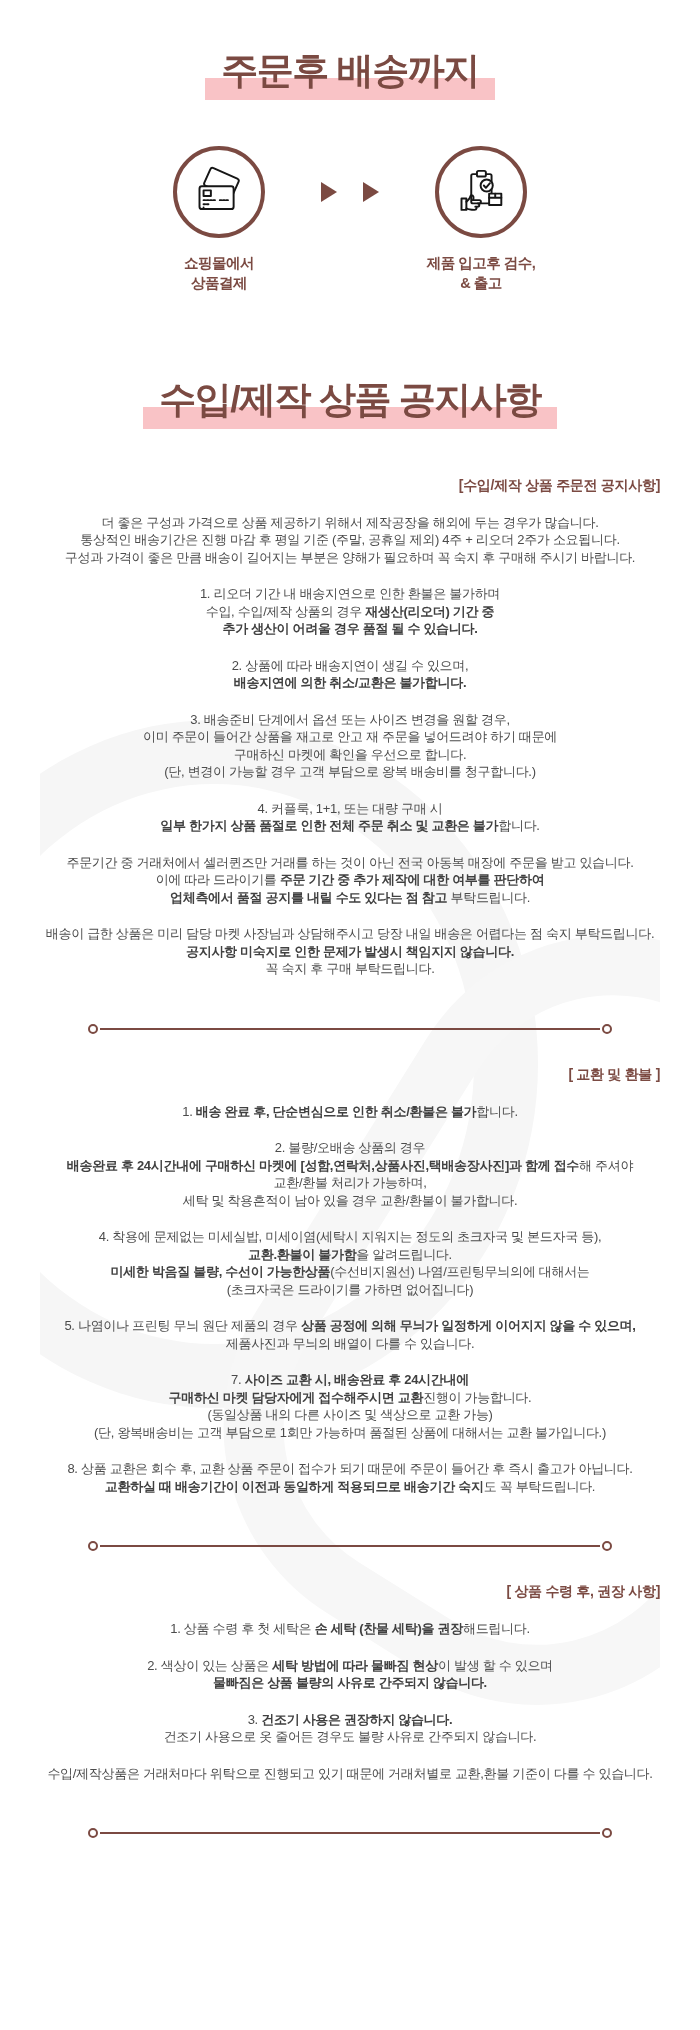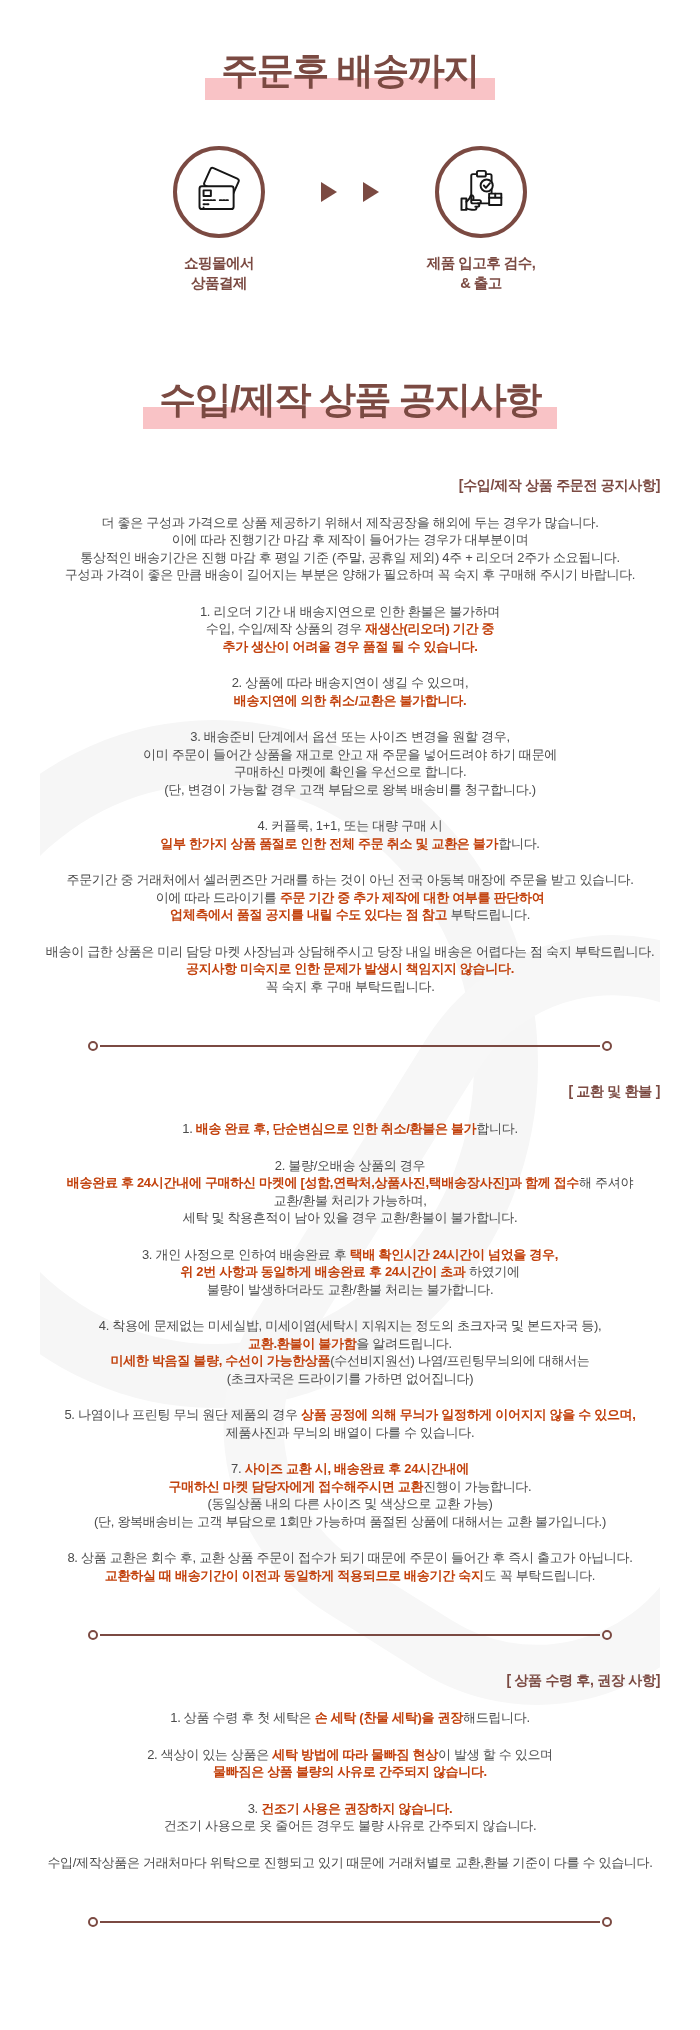--- a/index.html
+++ b/index.html
@@ -49,21 +49,21 @@
   .arrow{margin-top:34px;width:42px;display:flex;justify-content:center;}
 
   .sec-title{
     text-align:right;font-size:14px;font-weight:bold;color:#7b4a42;
     margin-top:36px;letter-spacing:-0.3px;
   }
   .first-sec .sec-title:first-child{margin-top:48px;}
   .block{margin-top:19px;text-align:center;}
   .block.gap-lg{}
   .line{font-size:13px;line-height:17.5px;color:#4b4b4b;letter-spacing:-0.3px;}
-  .line .red{color:#c2410c;font-weight:bold;}
+  .line .red{color:#404040;font-weight:bold;}
   .divider{
     position:relative;width:500px;height:2px;background:#7b4a42;
     margin:50px auto 0 auto;
   }
   .divider::before,.divider::after{
     content:'';position:absolute;top:-4px;width:6px;height:6px;
     border:2.5px solid #7b4a42;border-radius:50%;background:#fff;
   }
   .divider::before{left:-12px;}
   .divider::after{right:-12px;}
@@ -128,21 +128,20 @@
 &amp; 출고</div>
       </div>
     </div>
 
     <h1 class="big-title second"><span class="hl">수입/제작 상품 공지사항</span></h1>
 
     <div id="notice-root" class="first-sec">
         <div class="sec-title">[수입/제작 상품 주문전 공지사항]</div>
         <div class="block">
           <div class="line"><span class="plain">더 좋은 구성과 가격으로 상품 제공하기 위해서 제작공장을 해외에 두는 경우가 많습니다.</span></div>
-          <div class="line"><span class="plain">이에 따라 진행기간 마감 후 제작이 들어가는 경우가 대부분이며</span></div>
           <div class="line"><span class="plain">통상적인 배송기간은 진행 마감 후 평일 기준 (주말, 공휴일 제외) 4주 + 리오더 2주가 소요됩니다.</span></div>
           <div class="line"><span class="plain">구성과 가격이 좋은 만큼 배송이 길어지는 부분은 양해가 필요하며 꼭 숙지 후 구매해 주시기 바랍니다.</span></div>
         </div>
         <div class="block">
           <div class="line"><span class="plain">1. 리오더 기간 내 배송지연으로 인한 환불은 불가하며</span></div>
           <div class="line"><span class="plain">수입, 수입/제작 상품의 경우 </span><span class="red">재생산(리오더) 기간 중</span></div>
           <div class="line"><span class="red">추가 생산이 어려울 경우 품절 될 수 있습니다.</span></div>
         </div>
         <div class="block">
           <div class="line"><span class="plain">2. 상품에 따라 배송지연이 생길 수 있으며,</span></div>
@@ -173,25 +172,20 @@
         <div class="block">
           <div class="line"><span class="plain">1. </span><span class="red">배송 완료 후, 단순변심으로 인한 취소/환불은 불가</span><span class="plain">합니다.</span></div>
         </div>
         <div class="block">
           <div class="line"><span class="plain">2. 불량/오배송 상품의 경우</span></div>
           <div class="line"><span class="red">배송완료 후 24시간내에 구매하신 마켓에 [성함,연락처,상품사진,택배송장사진]과 함께 접수</span><span class="plain">해 주셔야</span></div>
           <div class="line"><span class="plain">교환/환불 처리가 가능하며,</span></div>
           <div class="line"><span class="plain">세탁 및 착용흔적이 남아 있을 경우 교환/환불이 불가합니다.</span></div>
         </div>
         <div class="block">
-          <div class="line"><span class="plain">3. 개인 사정으로 인하여 배송완료 후 </span><span class="red">택배 확인시간 24시간이 넘었을 경우,</span></div>
-          <div class="line"><span class="red">위 2번 사항과 동일하게 배송완료 후 24시간이 초과</span><span class="plain"> 하였기에</span></div>
-          <div class="line"><span class="plain">불량이 발생하더라도 교환/환불 처리는 불가합니다.</span></div>
-        </div>
-        <div class="block">
           <div class="line"><span class="plain">4. 착용에 문제없는 미세실밥, 미세이염(세탁시 지워지는 정도의 초크자국 및 본드자국 등),</span></div>
           <div class="line"><span class="red">교환.환불이 불가함</span><span class="plain">을 알려드립니다.</span></div>
           <div class="line"><span class="red">미세한 박음질 불량, 수선이 가능한상품</span><span class="plain">(수선비지원선) 나염/프린팅무늬의에 대해서는</span></div>
           <div class="line"><span class="plain">(초크자국은 드라이기를 가하면 없어집니다)</span></div>
         </div>
         <div class="block">
           <div class="line"><span class="plain">5. 나염이나 프린팅 무늬 원단 제품의 경우 </span><span class="red">상품 공정에 의해 무늬가 일정하게 이어지지 않을 수 있으며,</span></div>
           <div class="line"><span class="plain">제품사진과 무늬의 배열이 다를 수 있습니다.</span></div>
         </div>
         <div class="block">

